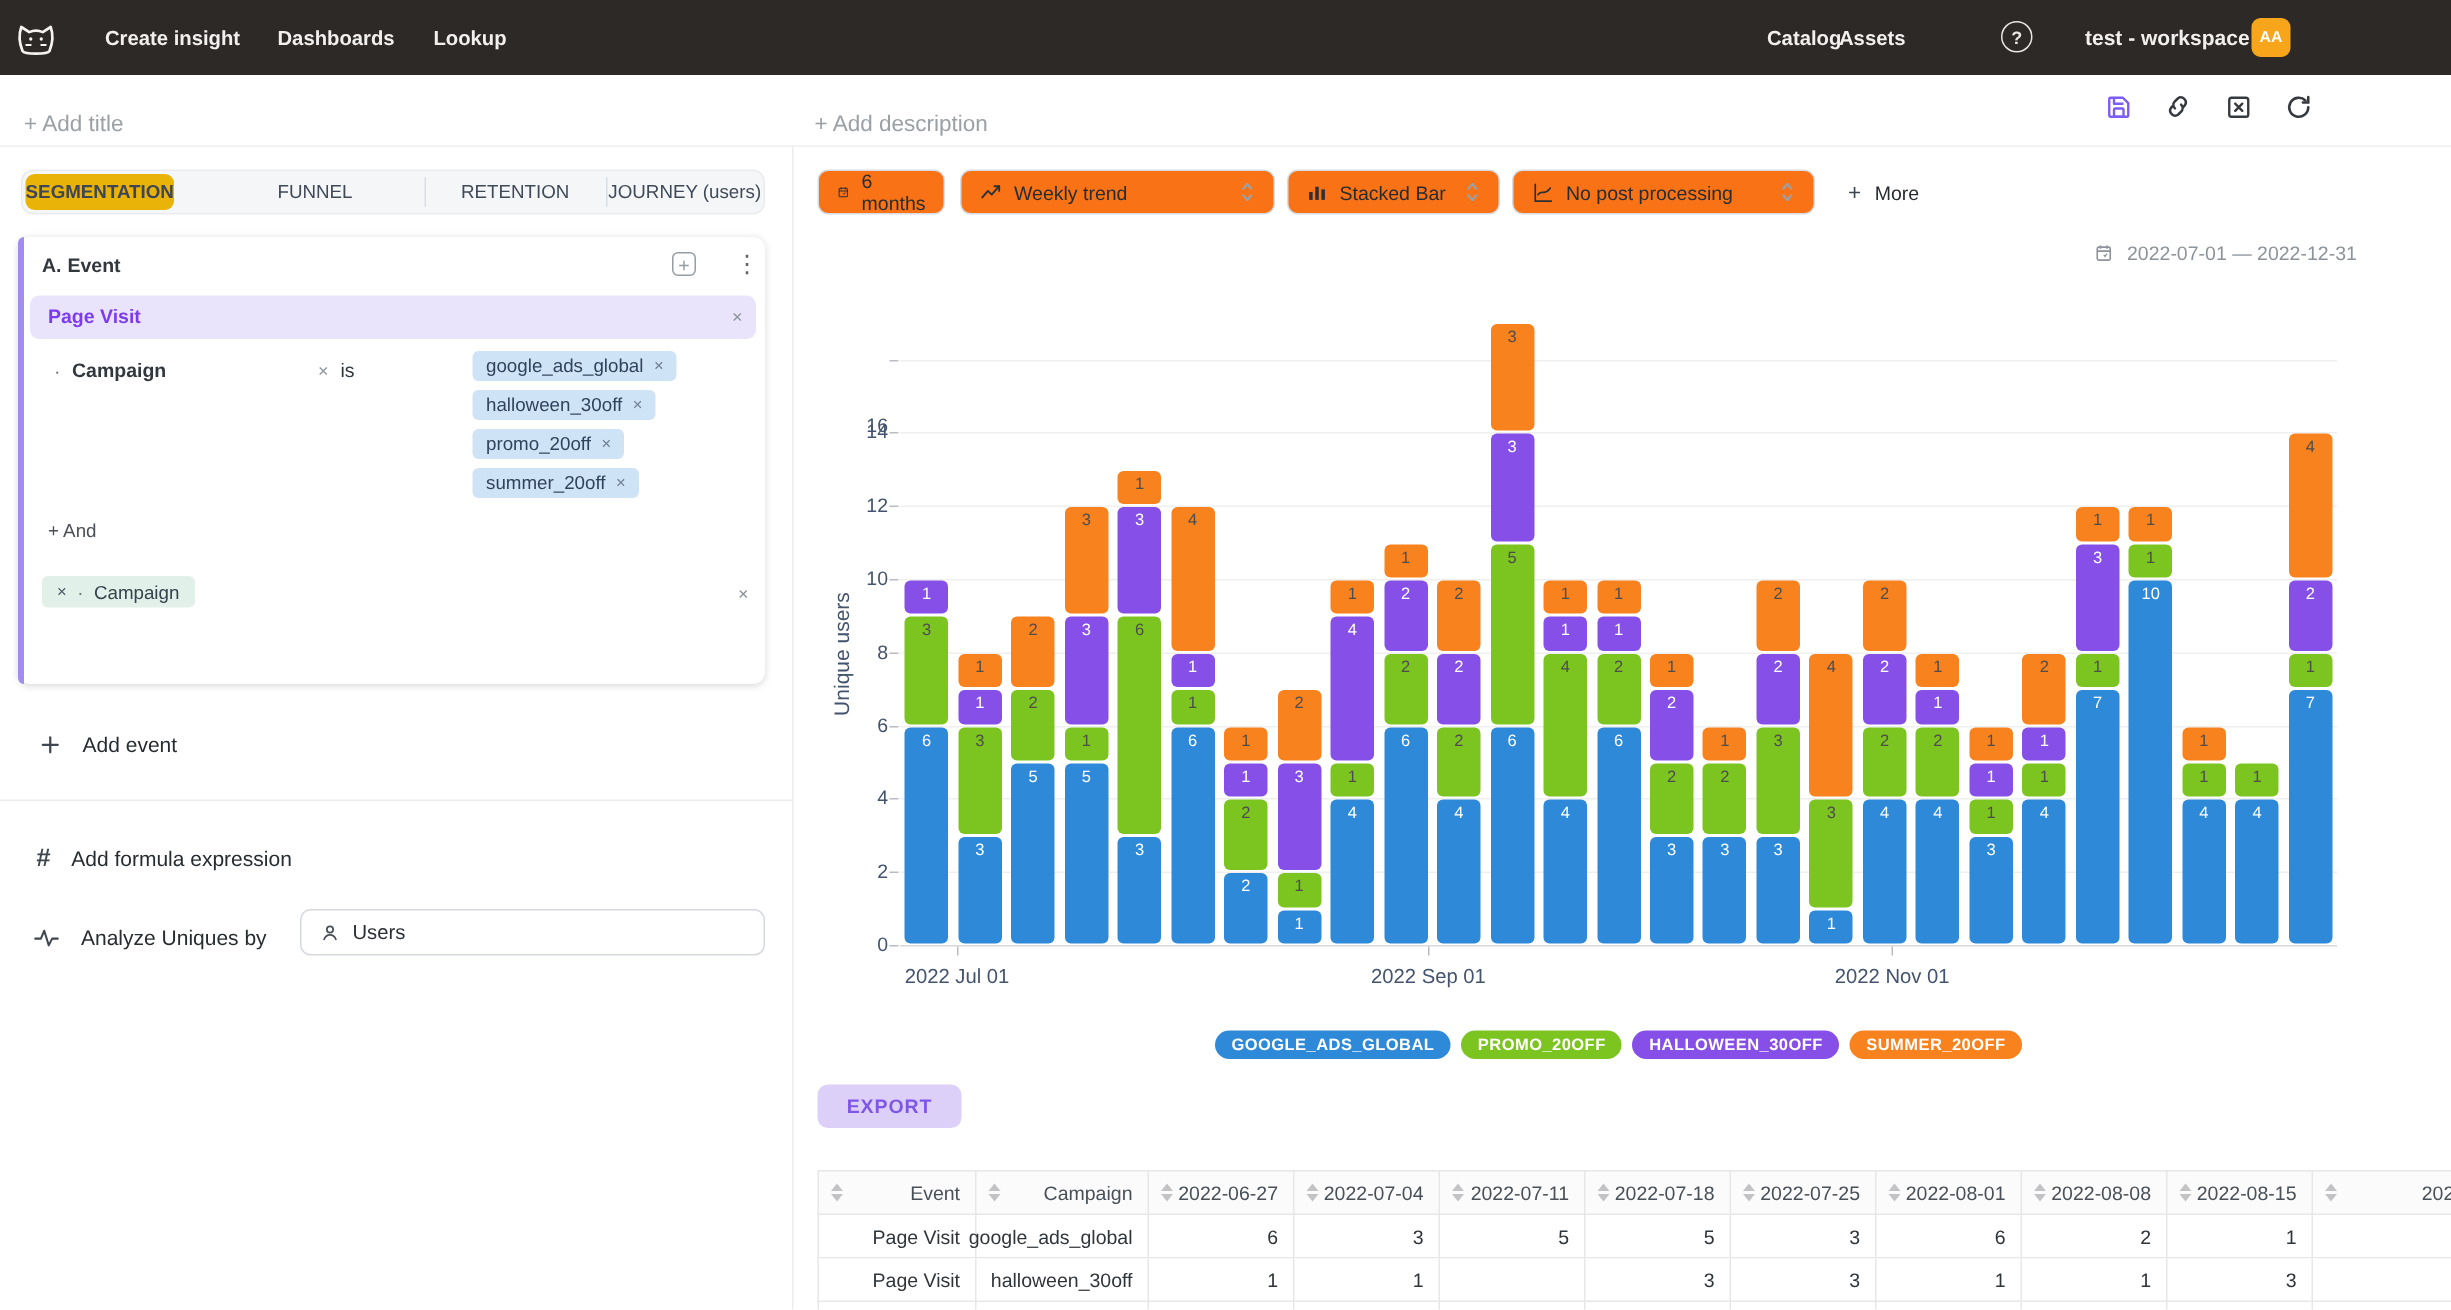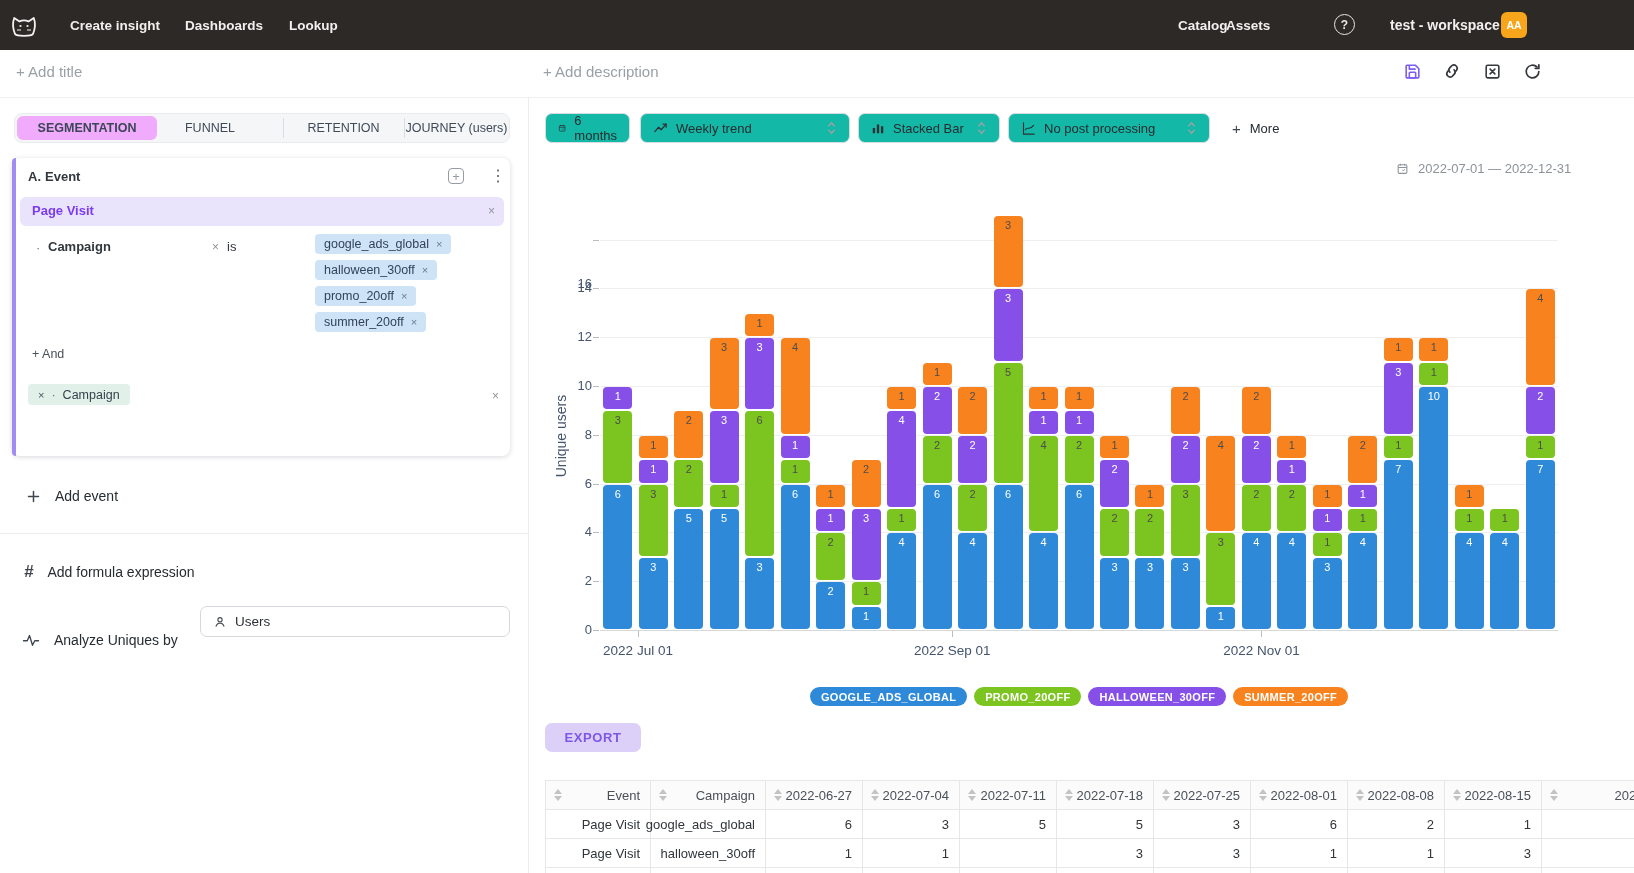--- a/index.html
+++ b/index.html
@@ -16,31 +16,31 @@
     font-size:13.5px; padding:0 14px; outline:none; font-family:"Liberation Sans",sans-serif; }
   .nav-search::placeholder { color:#a7a29d; }
   .help-circle { position:absolute; left:1334px; top:14px; width:21px; height:21px;
     border:1.6px solid #e9e6e3; border-radius:50%; color:#e9e6e3; font-size:12px;
     display:flex; align-items:center; justify-content:center; font-weight:700; }
   .avatar { position:absolute; left:1501px; top:12px; width:26px; height:26px; border-radius:6px;
     background:#f7a51b; color:#fff; font-size:10.5px; font-weight:700;
     display:flex; align-items:center; justify-content:center; }
 
   
-  .title-row-text { position:absolute; top:63px; height:18px; color:#9aa0a6; font-size:15px; }
+  .title-row-text { position:absolute; top:74px; height:18px; color:#9aa0a6; font-size:15px; }
   .hdr-icon { position:absolute; top:59px; width:24px; height:24px; display:flex;
     align-items:center; justify-content:center; cursor:pointer; color:#36393d; }
   .divider-h { position:absolute; left:0; top:97px; width:1634px; height:1px; background:#f0f0f0; }
   .divider-v { position:absolute; left:528px; top:97px; width:1px; height:776px; background:#ececec; }
 
   
   .tabs { position:absolute; left:14px; top:113px; width:496px; height:30px;
     background:#f5f6f8; border:1px solid #e9ebee; border-radius:8px; }
-  .tab-active { position:absolute; left:2px; top:2px; width:140px; height:24px;
-    background:#f0abfc; border-radius:6px; display:flex; align-items:center; justify-content:center;
+  .tab-active { position:absolute; left:2px; top:2px; width:99px; height:24px;
+    background:#eab308; border-radius:6px; display:flex; align-items:center; justify-content:center;
     font-size:12.5px; color:#3c4656; font-weight:700; cursor:pointer; }
   .tab { position:absolute; top:0; height:28px; display:flex; align-items:center;
     justify-content:center; font-size:12.5px; color:#3f4a58; cursor:pointer; }
   .tab-sep { position:absolute; top:4px; width:1px; height:20px; background:#d9dee4; }
 
   
   .card { position:absolute; left:12px; top:158px; width:498px; height:298px; background:#fff;
     border-radius:8px; box-shadow:0 1px 5px rgba(40,40,60,.18); }
   .card-accent { position:absolute; left:0; top:0; width:4px; height:298px;
     background:#a18df0; border-radius:8px 0 0 8px; }
@@ -60,21 +60,21 @@
   .panel-action { position:absolute; display:flex; align-items:center; gap:14px;
     font-size:14px; color:#272c31; cursor:pointer; }
   .select-box { position:absolute; left:200px; top:606px; width:310px; height:31px;
     border:1px solid #d5d9de; border-radius:7px; display:flex; align-items:center;
     padding:0 12px; gap:8px; font-size:13.5px; color:#2b3036; cursor:pointer; background:#fff; }
   .caret-down { width:0; height:0; border-left:4.5px solid transparent;
     border-right:4.5px solid transparent; border-top:5.5px solid #6d7publicity378; border-top-color:#6d7378; margin-left:auto; }
 
   
   .tbtn { position:absolute; top:113px; height:30px; border:1px solid #d8dce1; border-radius:7px;
-    background:#14b8a6; display:flex; align-items:center; gap:8px; padding:0 12px;
+    background:#f97316; display:flex; align-items:center; gap:8px; padding:0 12px;
     font-size:13px; color:#272c31; cursor:pointer; }
   .updown { margin-left:auto; color:#9aa0a6; }
   .more-btn { position:absolute; top:113px; left:1232px; height:30px; display:flex; gap:9px;
     align-items:center; font-size:13px; color:#272c31; cursor:pointer; }
   .daterange { position:absolute; top:161px; left:1396px; display:flex; align-items:center; gap:9px;
     color:#8d939a; font-size:13px; }
 
   
   #chart-layer { position:absolute; left:0; top:0; width:1634px; height:873px; pointer-events:none; }
   #chart-layer .seg, #chart-layer .seg-label { pointer-events:auto; }
@@ -229,21 +229,21 @@
   <svg width="15" height="15" viewBox="0 0 24 24" stroke="#3f4650" stroke-width="2.4" fill="none" stroke-linecap="round">
       <path d="M12 4v16M4 12h16"></path>
     </svg>
   <span>Add event</span>
 </div>
 <div class="abs" style="left:0;top:533px;width:528px;height:1px;background:#ececec"></div>
 <div class="panel-action" style="left:24px;top:562px">
   <span style="font-size:17px;font-weight:700;color:#3f4650;font-style:italic">#</span>
   <span>Add formula expression</span>
 </div>
-<div class="panel-action" style="left:22px;top:631px">
+<div class="panel-action" style="left:22px;top:616px">
   <svg width="18" height="18" viewBox="0 0 24 24" fill="none" stroke="#3f4650" stroke-width="1.8" stroke-linecap="round" stroke-linejoin="round">
     <path d="M2 13h5l3-7 4 13 3-6h5"></path>
   </svg>
   <span>Analyze Uniques by</span>
 </div>
 <div class="select-box">
   <svg width="14" height="14" viewBox="0 0 24 24" fill="none" stroke="#4a5056" stroke-width="2">
     <circle cx="12" cy="8" r="3.6"></circle>
       <path d="M5 20c1.2-4 4-6 7-6s5.8 2 7 6"></path>
   </svg>

